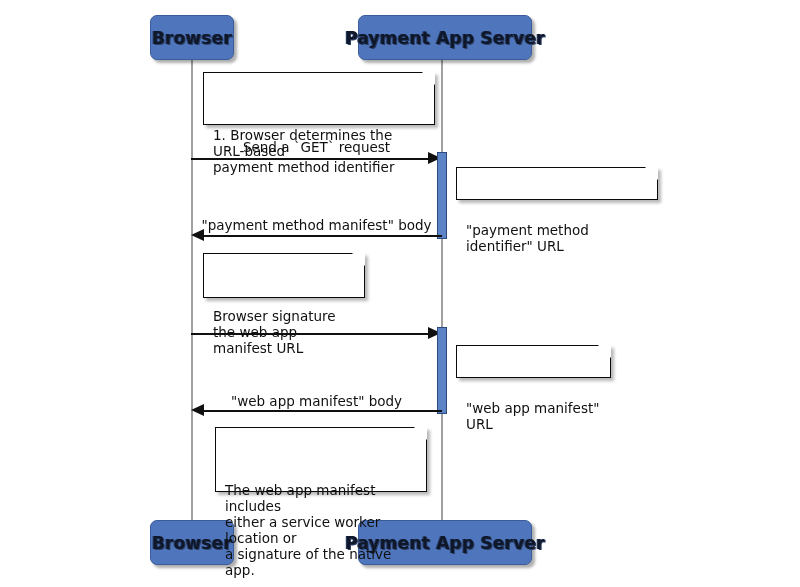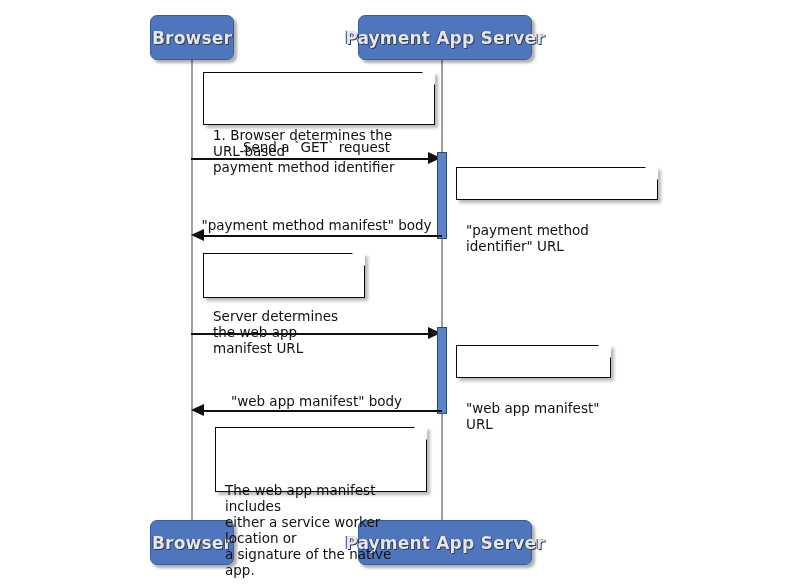--- a/index.html
+++ b/index.html
@@ -29,21 +29,21 @@
     box-sizing: border-box;
     background: #4F76BD;
     border: 1px solid #3A5C9A;
     border-radius: 7px;
     display: flex;
     align-items: center;
     justify-content: center;
     box-shadow: 3px 3px 3px rgba(0,0,0,0.32);
   }
   .participant .plabel {
-    color: #e5e5e5;
+    color: #0f172a;
     font-size: 17px;
     font-weight: bold;
     white-space: nowrap;
     text-shadow: 1px 1px 0 #2b3f66, -1px 0px 0 #2b3f66;
     letter-spacing: 0.2px;
   }
 
   
   .activation {
     position: absolute;
@@ -166,21 +166,21 @@
     <span class="ntext">"payment method identifier" URL</span>
   </div>
 
   <div class="msg-label" style="left:191px; top:217px; width:251px;">"payment method manifest" body</div>
   <div class="msg-line" style="left:203px; top:235px; width:239px;"></div>
   <div class="arrowhead left" style="left:191px; top:229px;"></div>
 
   <div class="note" style="left:203px; top:253px; width:162px; height:45px;">
     <span class="fold-bg"></span>
     <span class="fold-edge"></span>
-    <span class="ntext">Server determines
+    <span class="ntext">Browser signature
 the web app manifest URL</span>
   </div>
 
   <div class="msg-line" style="left:191px; top:333px; width:239px;"></div>
   <div class="arrowhead right" style="left:428px; top:327px;"></div>
 
   <div class="activation" style="left:437px; top:327px; height:87px;"></div>
 
   <div class="note" style="left:456px; top:345px; width:155px; height:33px;">
     <span class="fold-bg"></span>

